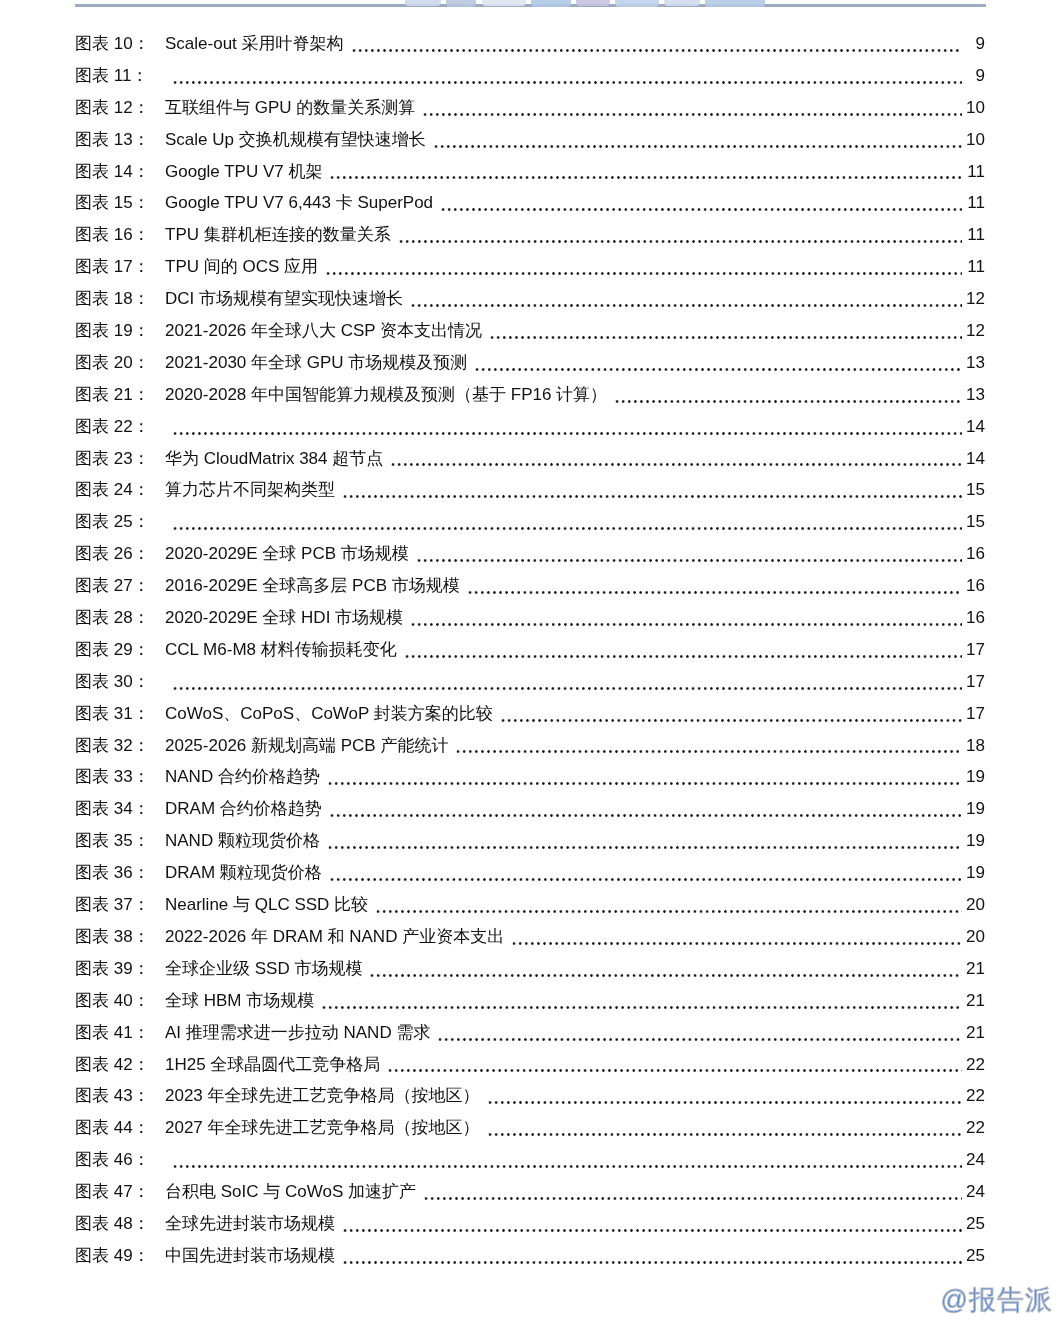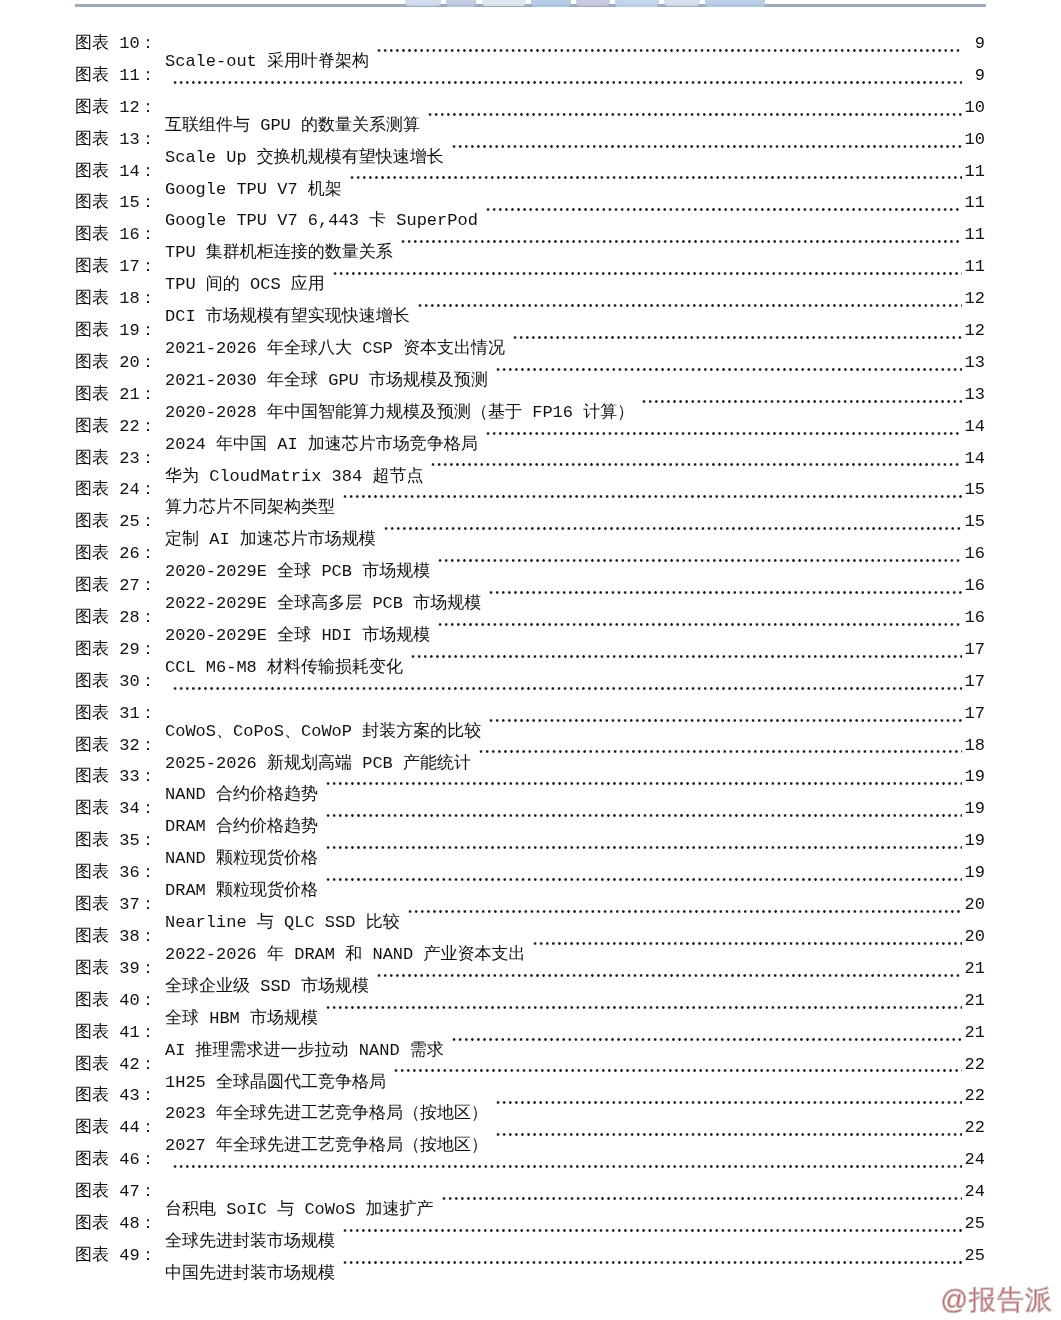--- a/index.html
+++ b/index.html
@@ -25,36 +25,34 @@
     top: 0;
     border-radius: 0 0 4px 4px;
     opacity: 0.9;
   }
   
   .toc {
     position: absolute;
     left: 75px;
     top: 28px;
     width: 910px;
-    font-family: Liberation Mono, monospace;
   }
   .row {
     display: flex;
     height: 31.9px;
     line-height: 31.9px;
     font-size: 17px;
     white-space: nowrap;
   }
   .label {
     flex: none;
     width: 90px;
   }
   .title {
     flex: none;
-    margin-top: 18px;
   }
   .leader {
     flex: 1 1 auto;
     min-width: 10px;
     align-self: flex-end;
     height: 3px;
     margin: 0 1px 8px 7px;
     background-image: radial-gradient(circle, #1c1c1c 1.15px, rgba(0,0,0,0) 1.45px);
     background-size: 6.1px 3px;
     background-repeat: repeat-x;
@@ -158,51 +156,49 @@
         <span class="pagenum">13</span>
       </div>
       <div class="row">
         <span class="label">图表 21：</span>
         <span class="title">2020-2028 年中国智能算力规模及预测（基于 FP16 计算）</span>
         <span class="leader"></span>
         <span class="pagenum">13</span>
       </div>
       <div class="row">
         <span class="label">图表 22：</span>
-        <span class="title">2024 年中国 AI 加速芯片市场竞争格局</span>
         <span class="leader"></span>
         <span class="pagenum">14</span>
       </div>
       <div class="row">
         <span class="label">图表 23：</span>
         <span class="title">华为 CloudMatrix 384 超节点</span>
         <span class="leader"></span>
         <span class="pagenum">14</span>
       </div>
       <div class="row">
         <span class="label">图表 24：</span>
         <span class="title">算力芯片不同架构类型</span>
         <span class="leader"></span>
         <span class="pagenum">15</span>
       </div>
       <div class="row">
         <span class="label">图表 25：</span>
-        <span class="title">定制 AI 加速芯片市场规模</span>
         <span class="leader"></span>
         <span class="pagenum">15</span>
       </div>
       <div class="row">
         <span class="label">图表 26：</span>
         <span class="title">2020-2029E 全球 PCB 市场规模</span>
         <span class="leader"></span>
         <span class="pagenum">16</span>
       </div>
       <div class="row">
         <span class="label">图表 27：</span>
-        <span class="title">2022-2029E 全球高多层 PCB 市场规模</span>
+        <span class="title">2016-2029E 全球高多层 PCB 市场规模</span>
         <span class="leader"></span>
         <span class="pagenum">16</span>
       </div>
       <div class="row">
         <span class="label">图表 28：</span>
         <span class="title">2020-2029E 全球 HDI 市场规模</span>
         <span class="leader"></span>
         <span class="pagenum">16</span>
       </div>
       <div class="row">
@@ -318,15 +314,15 @@
         <span class="pagenum">25</span>
       </div>
       <div class="row">
         <span class="label">图表 49：</span>
         <span class="title">中国先进封装市场规模</span>
         <span class="leader"></span>
         <span class="pagenum">25</span>
       </div>
     </main>
 
-  <div class="watermark" style="color: #ef4444;">@报告派</div>
+  <div class="watermark" style="color: #3b82f6;">@报告派</div>
 
 </div>
 
 </body></html>

